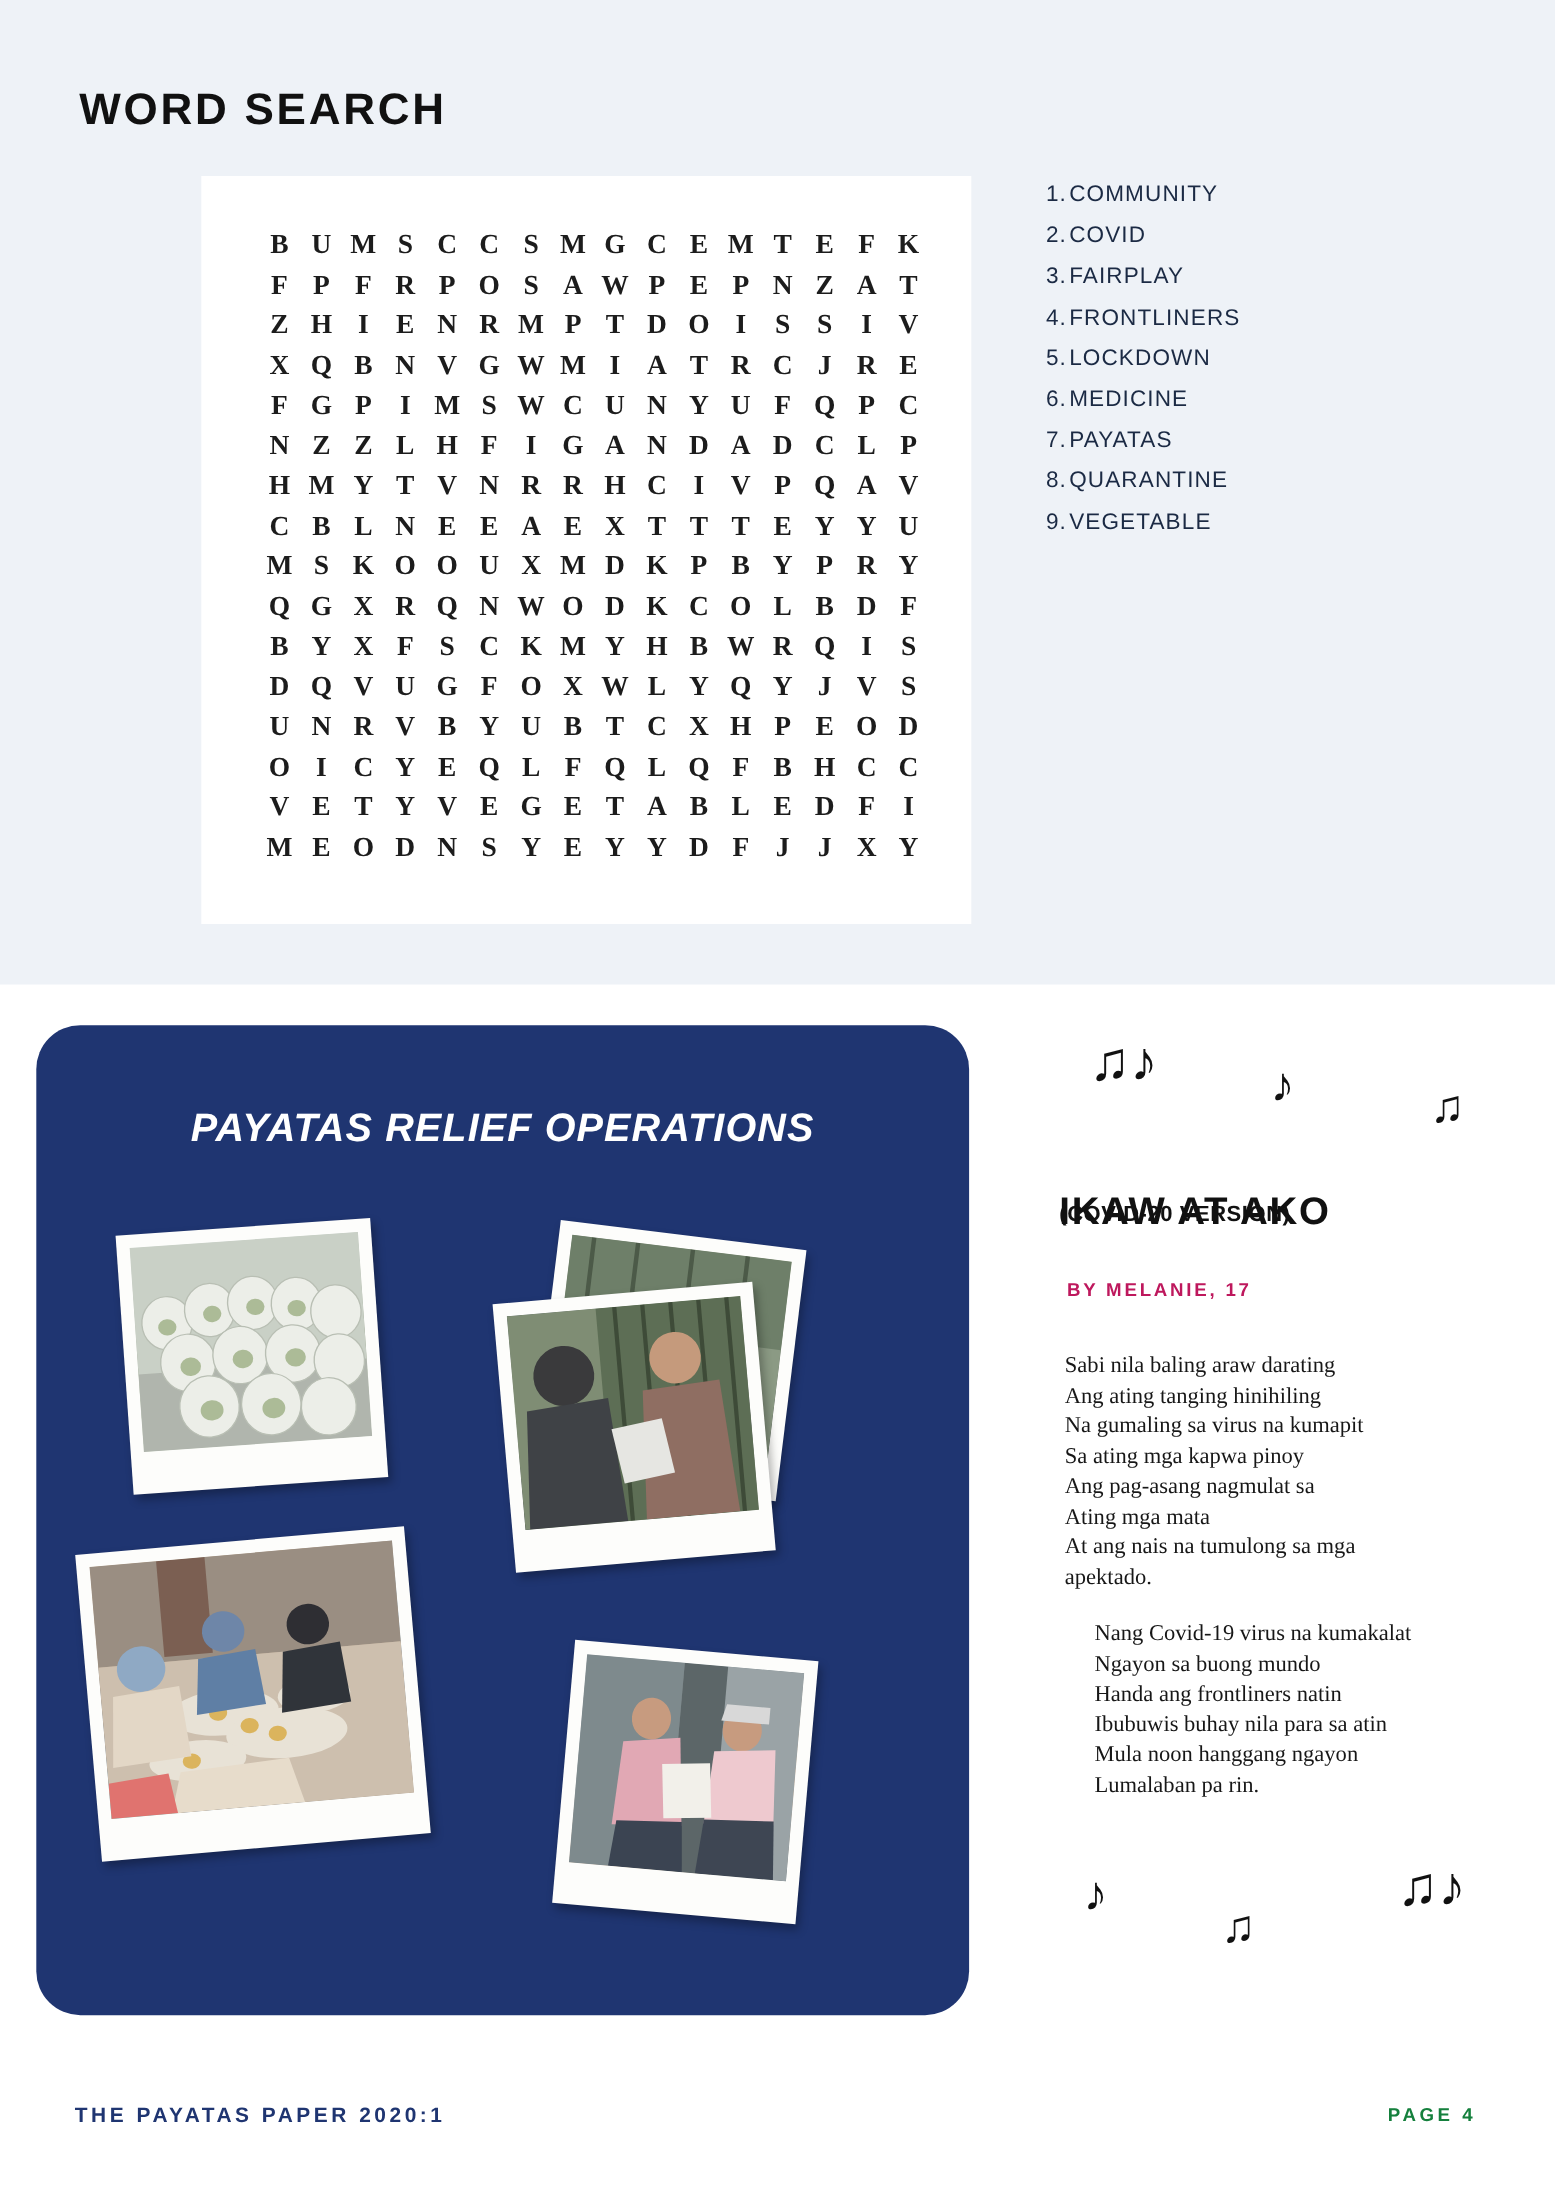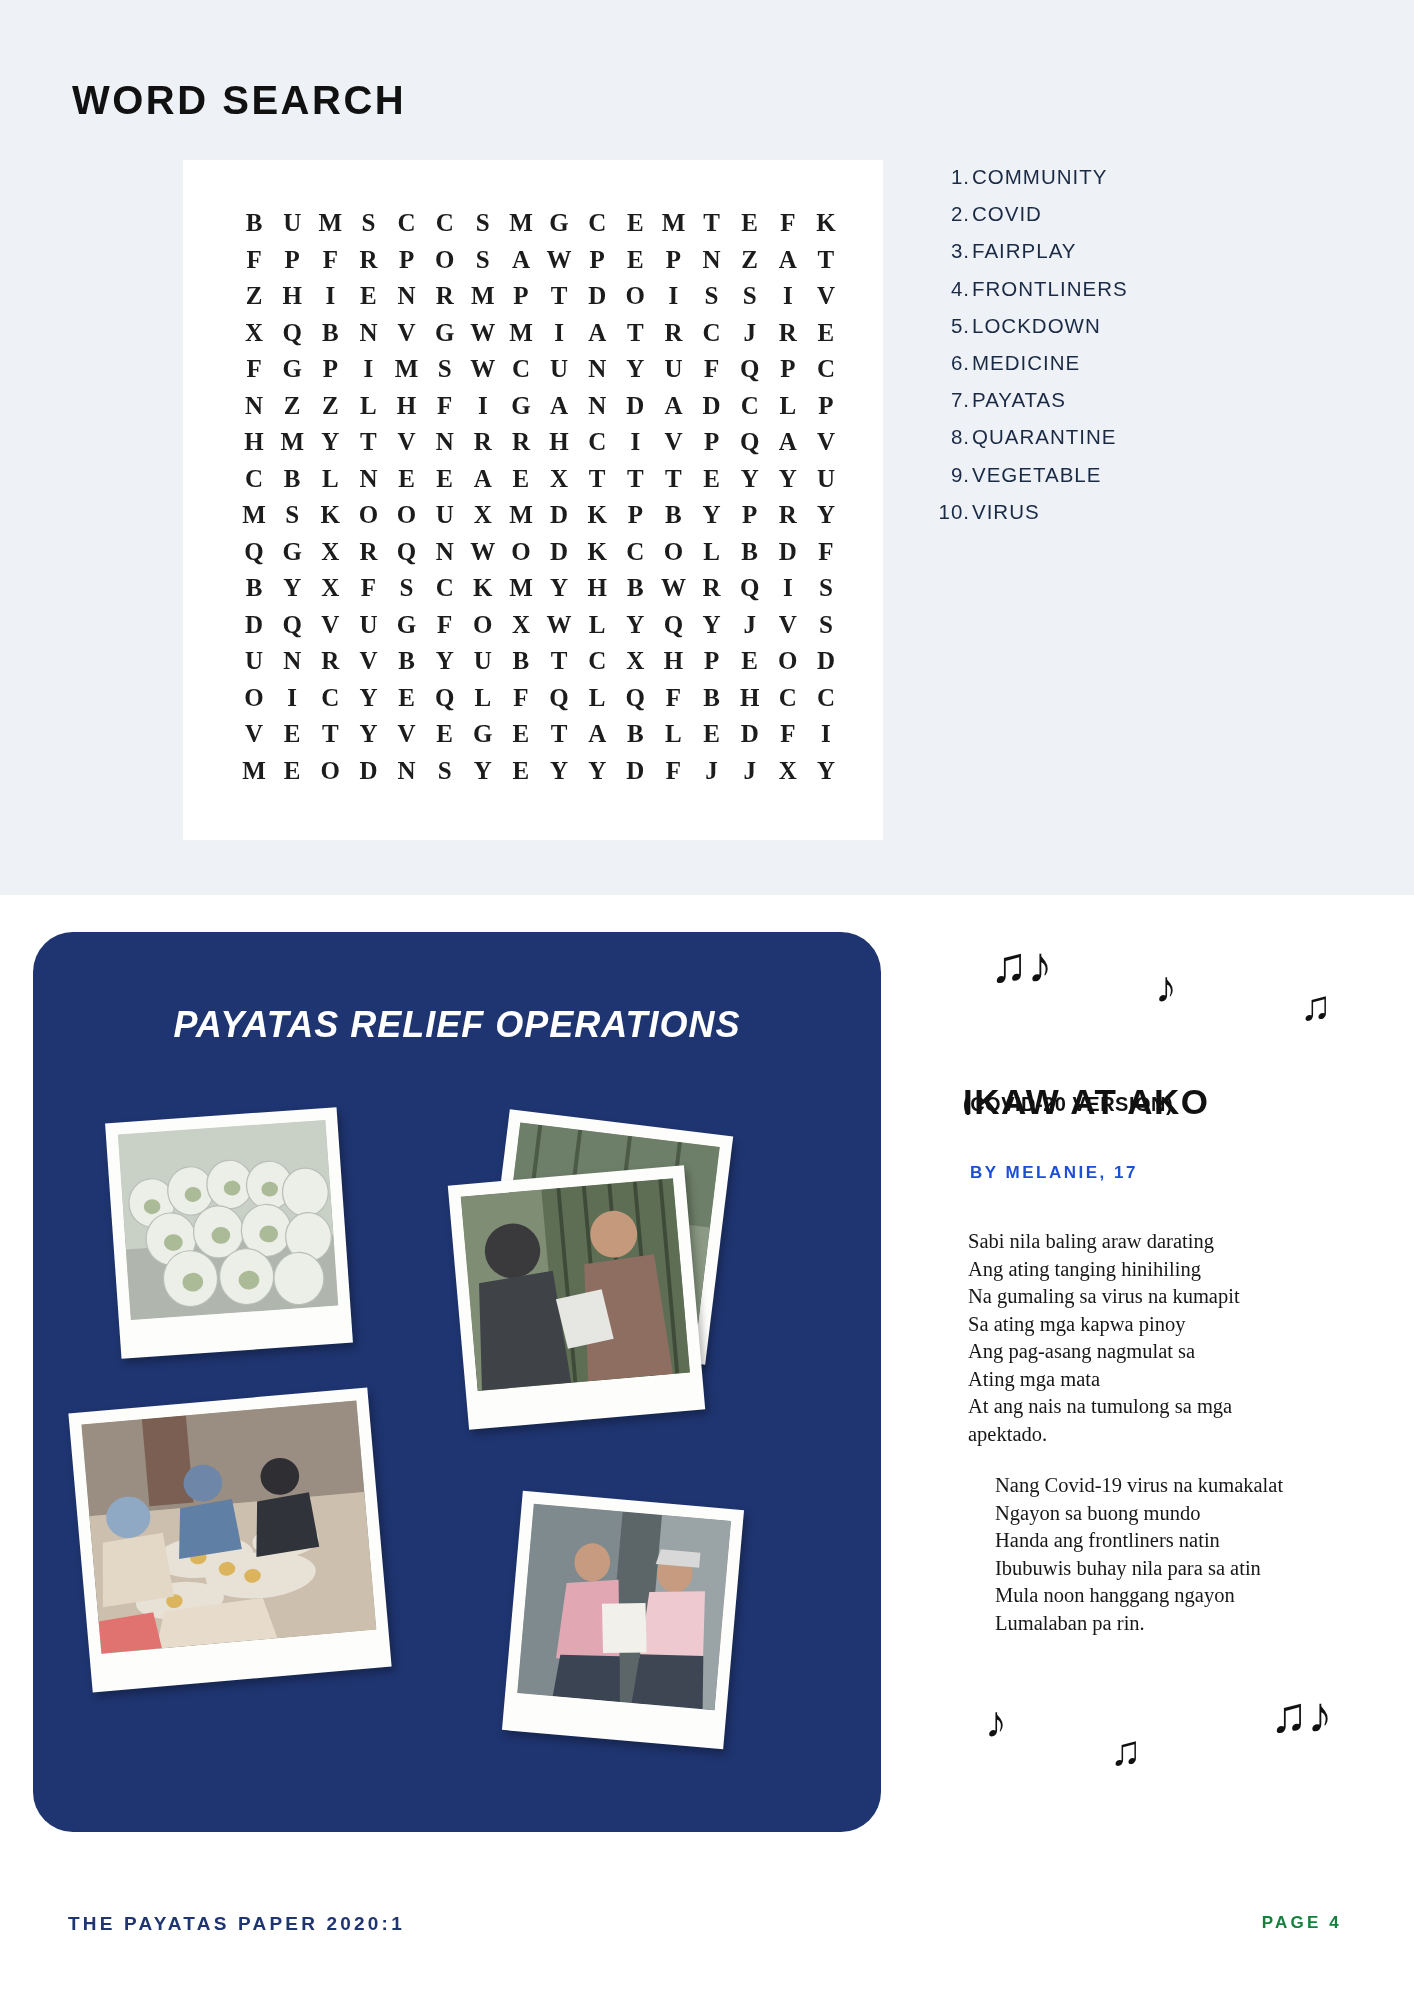--- a/index.html
+++ b/index.html
@@ -143,21 +143,21 @@
     font-weight: bold;
     letter-spacing: 0.5px;
     color: #111;
   }
   .song-by {
     position: absolute;
     left: 970px; top: 1163px;
     font-size: 17px;
     font-weight: bold;
     letter-spacing: 2.5px;
-    color: #1d4ed8;
+    color: #be185d;
   }
   .lyrics {
     position: absolute;
     left: 968px; top: 1228px;
     width: 380px;
     font-family: "Liberation Serif", serif;
     font-size: 20.5px;
     line-height: 27.5px;
     color: #171717;
     white-space: pre-wrap;
@@ -523,24 +523,20 @@
         <span class="word-num">7.</span>
         <span>PAYATAS</span>
       </div>
       <div class="word-item">
         <span class="word-num">8.</span>
         <span>QUARANTINE</span>
       </div>
       <div class="word-item">
         <span class="word-num">9.</span>
         <span>VEGETABLE</span>
-      </div>
-      <div class="word-item">
-        <span class="word-num">10.</span>
-        <span>VIRUS</span>
       </div>
     </div>
 
   <div class="blue-card">
     <div class="relief-title">PAYATAS RELIEF OPERATIONS</div>
   </div>
 
   <div class="polaroid p1">
     <div class="ph">
       <svg width="100%" height="100%" viewBox="0 0 100 100" preserveAspectRatio="none">

